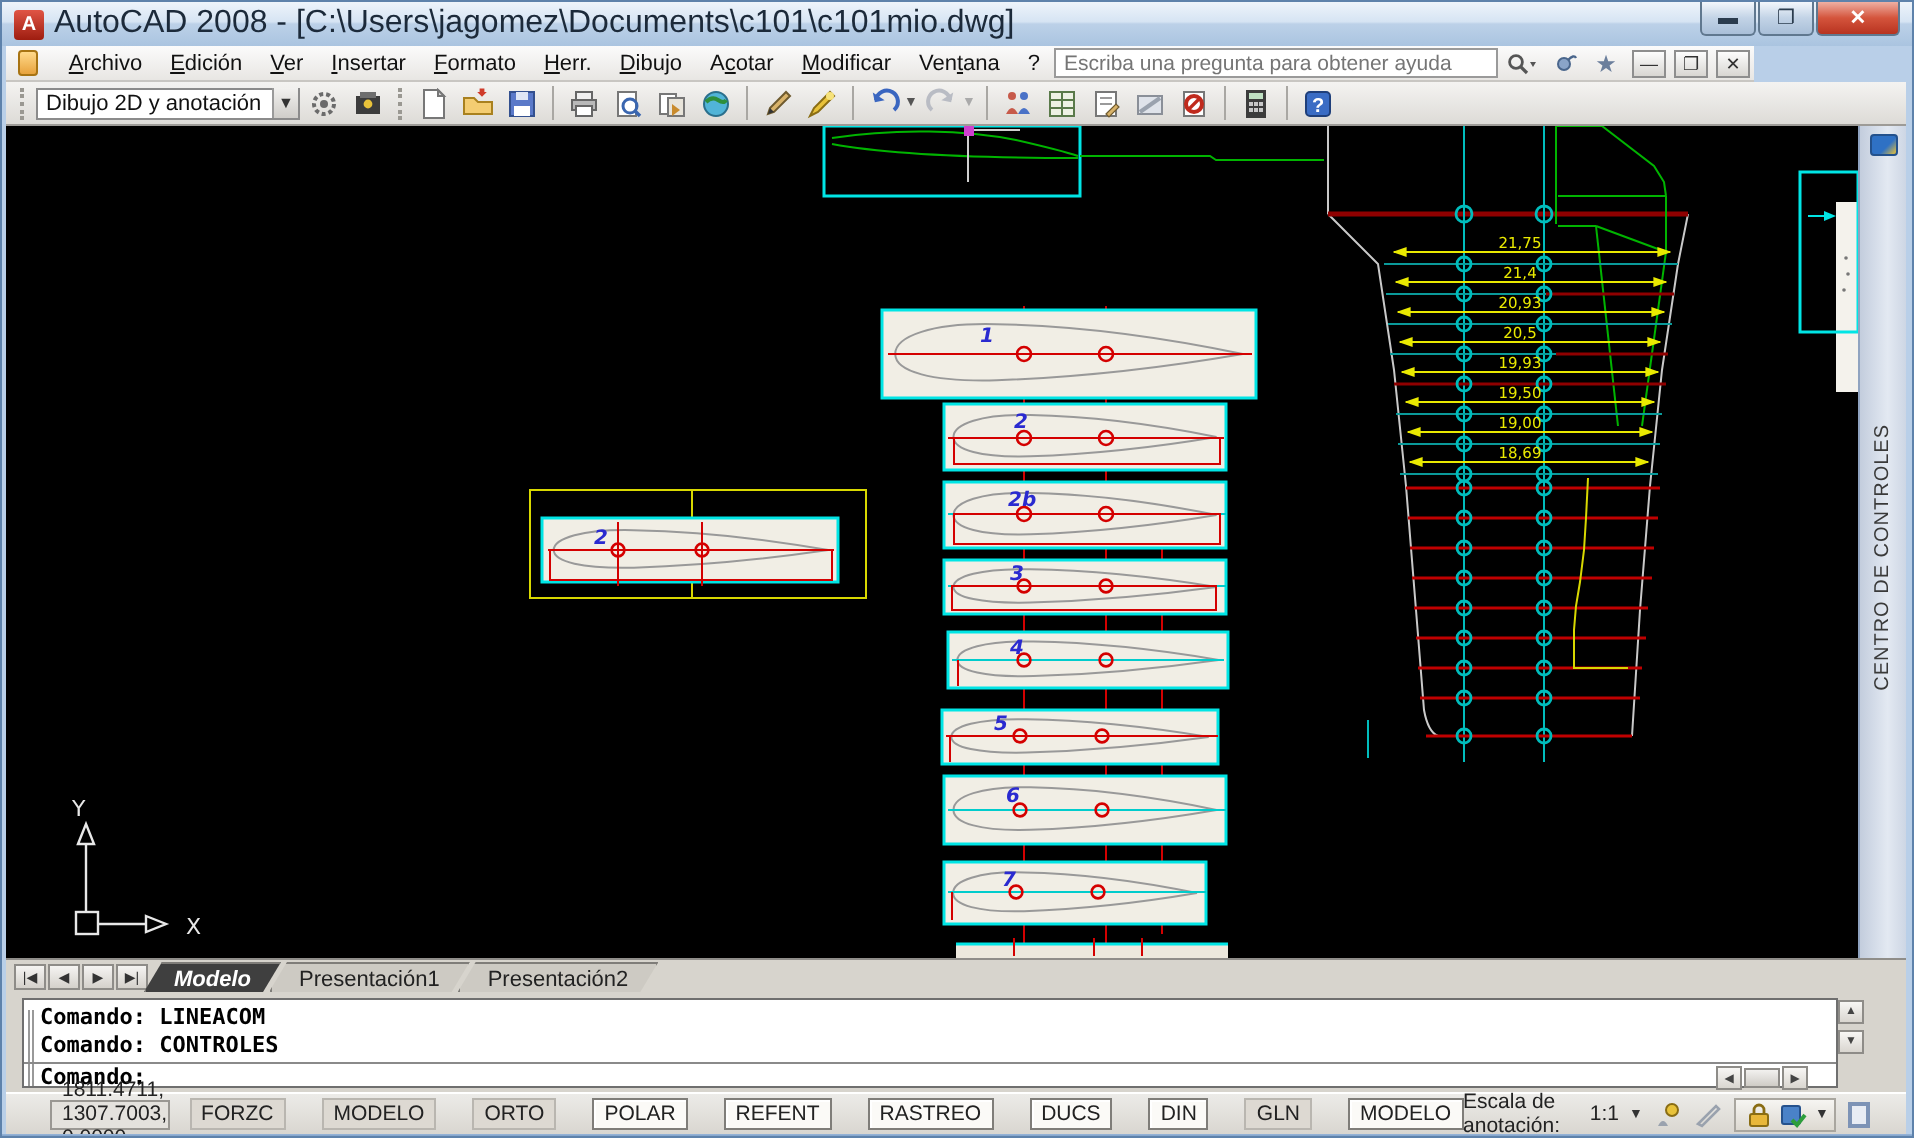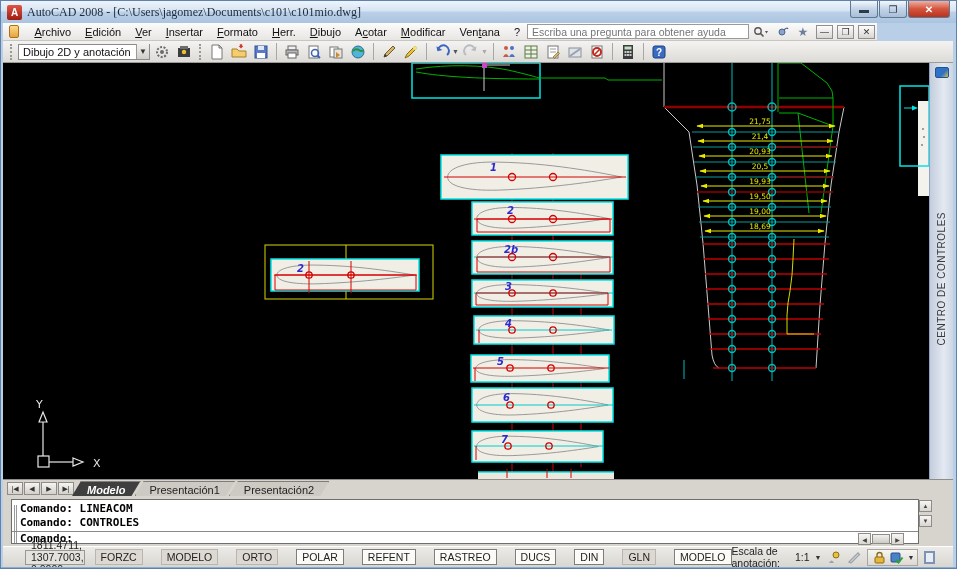--- a/index.html
+++ b/index.html
@@ -4,21 +4,21 @@
 <style>
   html,body{margin:0;padding:0;background:#8aa8cc;}
   *{box-sizing:border-box;font-family:"Liberation Sans",sans-serif;}
   .win{position:relative;width:957px;height:569px;background:#b9cfe8;overflow:hidden;border:1px solid #5e82ab;}
   
   .titlebar{position:absolute;left:0;top:0;width:957px;height:22px;
     background:linear-gradient(#eef4fb 0%,#d6e4f3 45%,#bcd1e8 50%,#aac4e0 100%);
     display:flex;align-items:center;padding:0 6px;}
   .app-icon{width:15px;height:15px;border-radius:2px;background:linear-gradient(#e05545,#9e1d10);
     color:#fff;font-size:10px;font-weight:bold;display:flex;align-items:center;justify-content:center;margin-right:5px;}
-  .title-text{font-size:12px;color:#1c2a3a;white-space:nowrap;font-family:Liberation Serif, serif;}
+  .title-text{font-size:16px;color:#1c2a3a;white-space:nowrap;}
   .win-btns{position:absolute;right:6px;top:0;display:flex;}
   .wbtn{width:28px;height:17px;border:1px solid #60788f;border-top:none;background:linear-gradient(#f3f7fc,#c2d3e6 50%,#a9bfd8);
     color:#2b3c4e;font-size:10px;display:flex;align-items:center;justify-content:center;border-radius:0 0 3px 3px;margin-left:1px;}
   .wbtn.close{width:42px;background:linear-gradient(#efb0a3,#d4543c 50%,#b83320);color:#fff;font-weight:bold;}
   
   .menubar{position:absolute;left:2px;top:22px;width:874px;height:18px;background:linear-gradient(#fbfbfb,#e8e6e3);
     display:flex;align-items:center;border-bottom:1px solid #c8c6c2;padding-left:4px;justify-content:space-between;}
   .doc-icon{width:14px;height:13px;background:linear-gradient(#ffd98a,#e8a33d);border:1px solid #a87413;border-radius:2px;margin:0 8px 0 2px;}
   .menu-item{font-size:11px;color:#111;padding:2px 7px;cursor:default;}
   .menu-item u{text-decoration:underline;}

